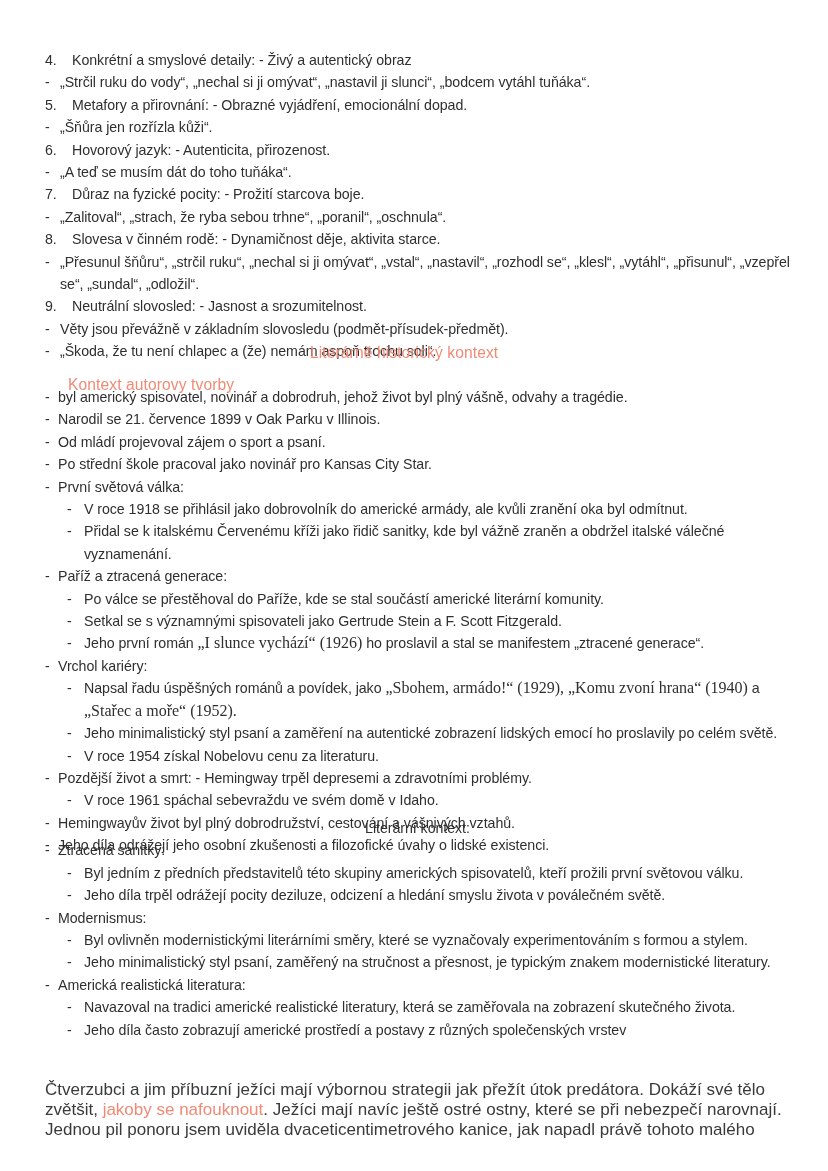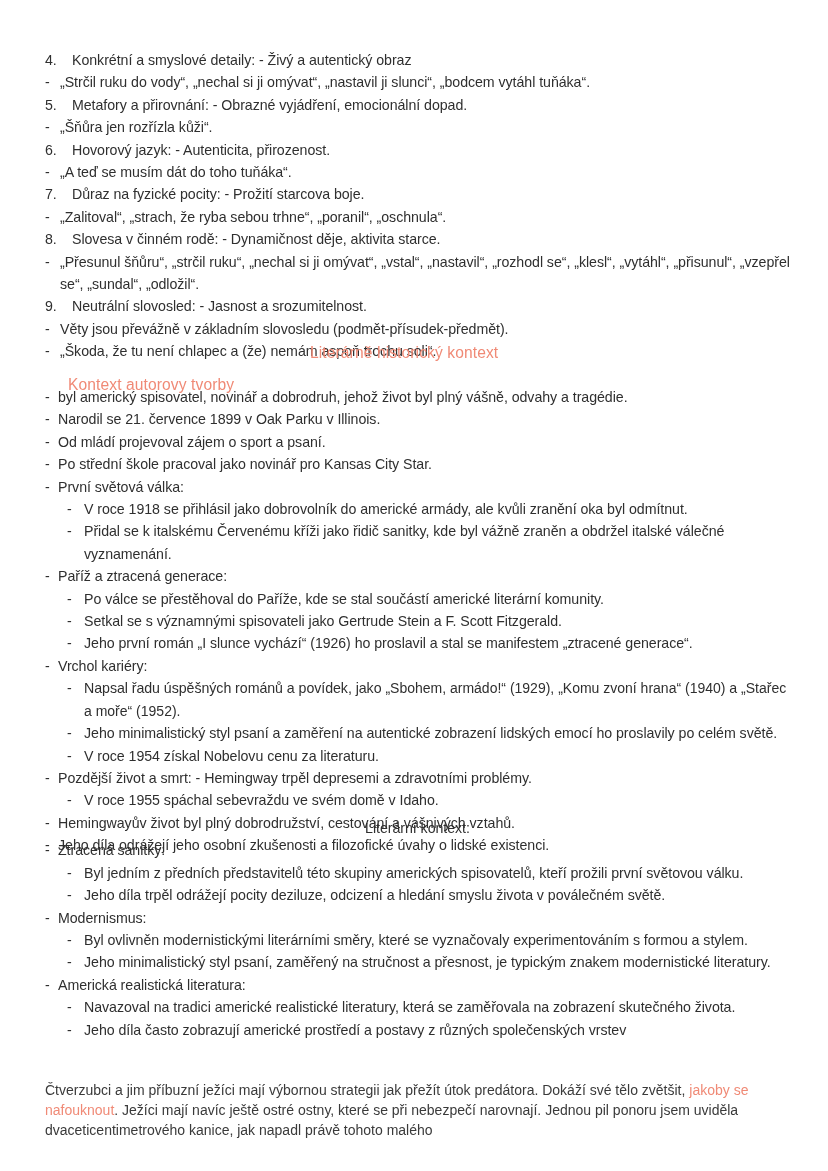--- a/index.html
+++ b/index.html
@@ -54,41 +54,42 @@
   .dash0 .marker { width: 15px; }
 
   
   .lvl1 { padding-left: 0px; }
   .lvl1 .marker { width: 13px; }
   .lvl2 { padding-left: 22px; }
   .lvl2 .marker { width: 17px; }
   .plain { padding-left: 0px; text-align: center; }
 
   .sm {
-    font-size: 14px;
+    font-size: 16px;
     letter-spacing: 0px;
+    font-family: Liberation Serif, serif;
   }
 
   
   .heading {
     position: absolute;
     color: #f08a76;
     font-size: 15.6px;
     line-height: 20px;
     white-space: nowrap;
     letter-spacing: 0.1px;
   }
 
   
   .footer {
     position: absolute;
     left: 45px;
     top: 1080px;
     width: 742px;
-    font-size: 14px;
+    font-size: 17px;
     line-height: 20px;
     color: #3a3a3a;
   }
   .hl { color: #f08a76; }
 </style>
 </head>
 <body>
 
 <div class="page">
 
@@ -211,21 +212,21 @@
       <div class="row lvl2">
         <span class="marker">-</span>
         <span class="txt">V roce 1954 získal Nobelovu cenu za literaturu.</span>
       </div>
       <div class="row lvl1">
         <span class="marker">-</span>
         <span class="txt">Pozdější život a smrt: - Hemingway trpěl depresemi a zdravotními problémy.</span>
       </div>
       <div class="row lvl2">
         <span class="marker">-</span>
-        <span class="txt">V roce 1955 spáchal sebevraždu ve svém domě v Idaho.</span>
+        <span class="txt">V roce 1961 spáchal sebevraždu ve svém domě v Idaho.</span>
       </div>
       <div class="row lvl1">
         <span class="marker">-</span>
         <span class="txt">Hemingwayův život byl plný dobrodružství, cestování a vášnivých vztahů.</span>
       </div>
       <div class="row lvl1">
         <span class="marker">-</span>
         <span class="txt">Jeho díla odrážejí jeho osobní zkušenosti a filozofické úvahy o lidské existenci.</span>
       </div>
     </div>

